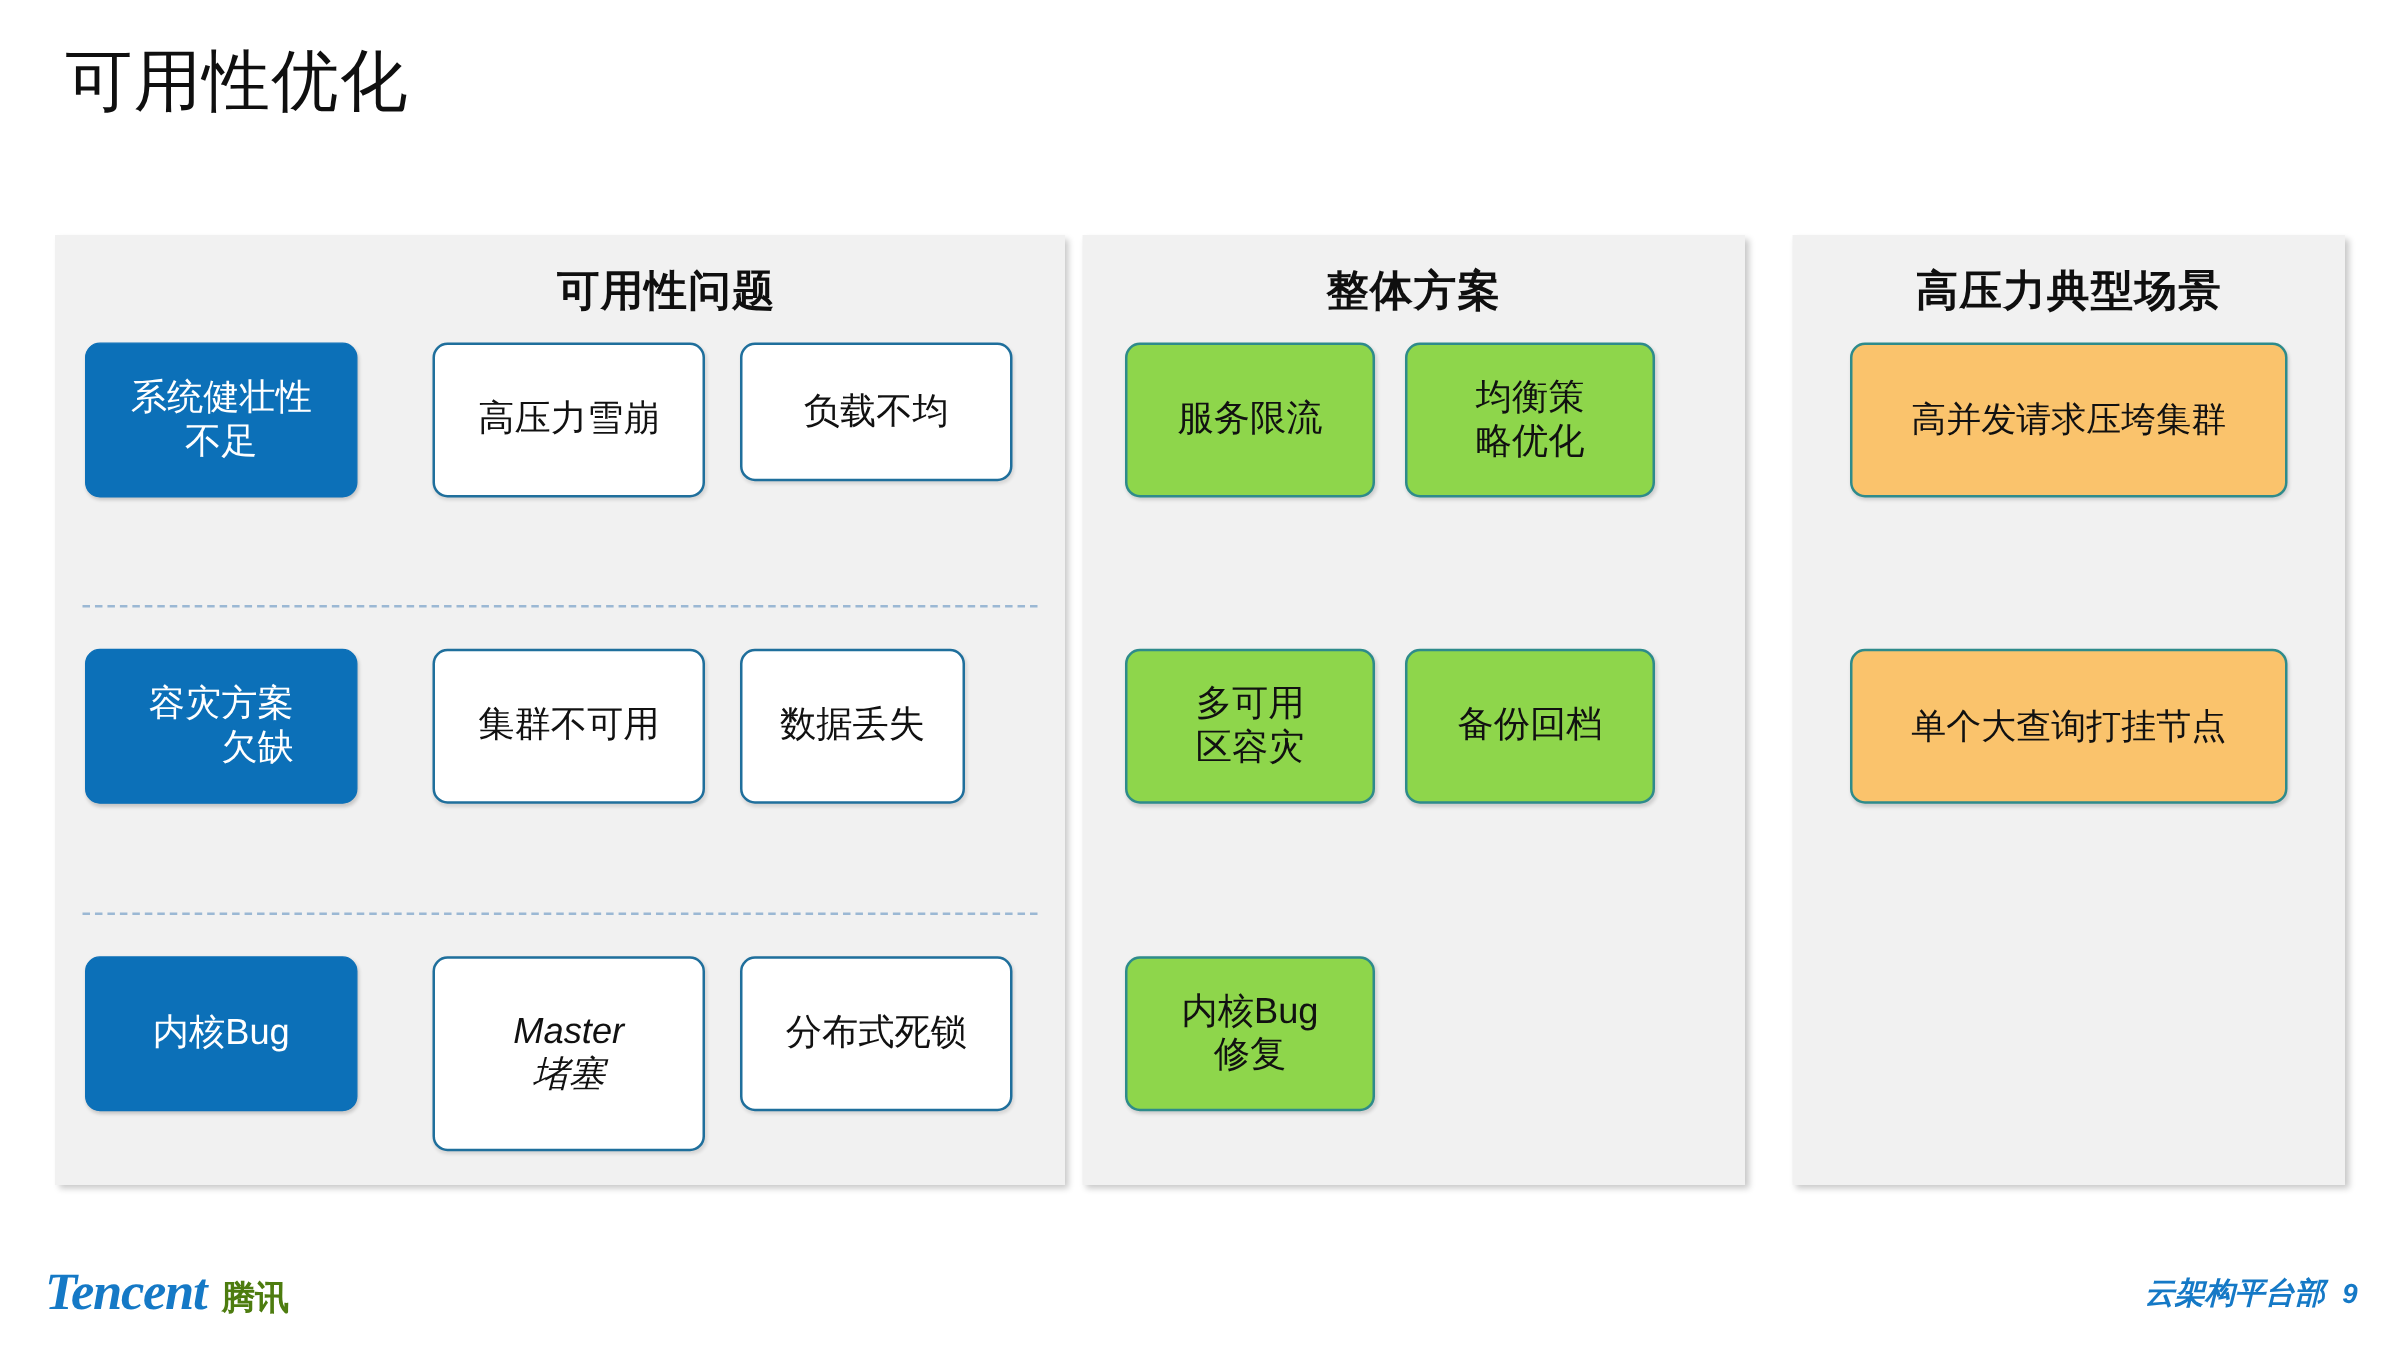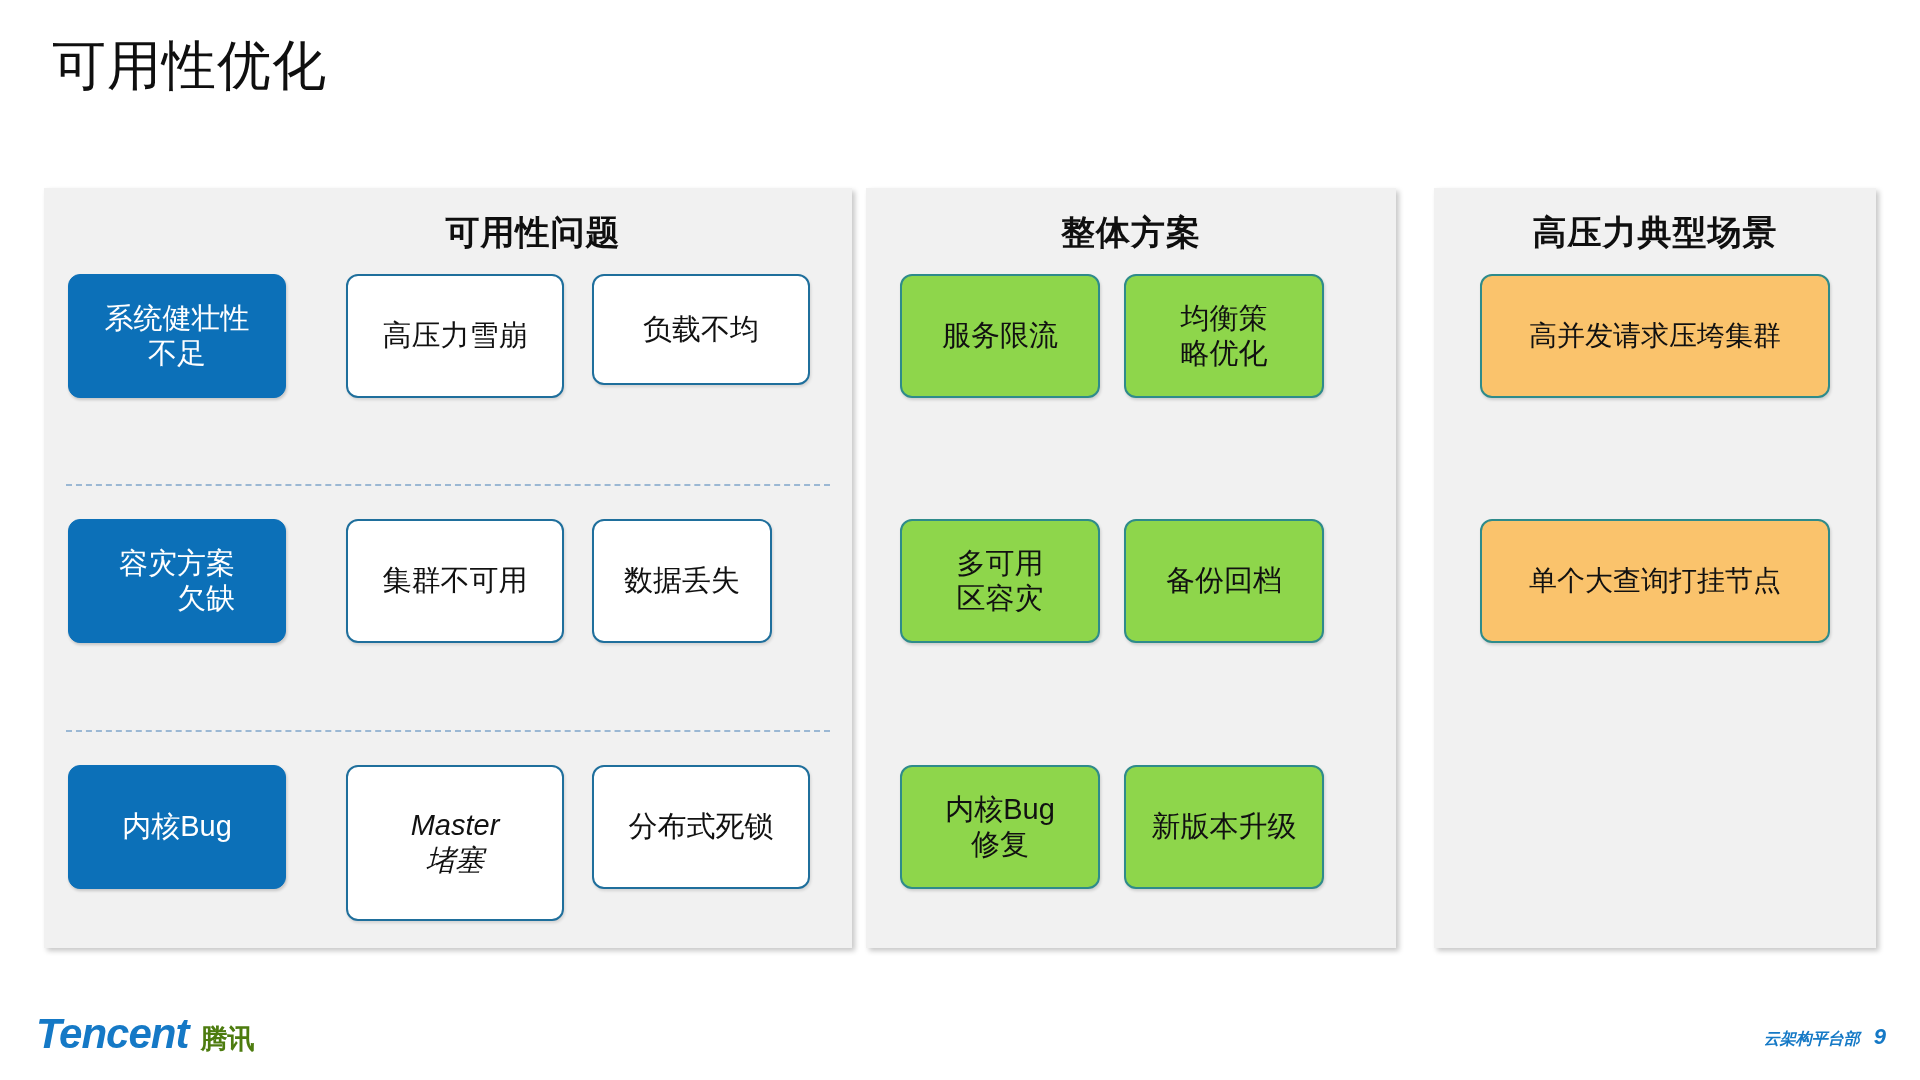--- a/index.html
+++ b/index.html
@@ -98,21 +98,21 @@
   
   .footer-logo {
     position: absolute;
     left: 36px;
     bottom: 22px;
     display: flex;
     align-items: baseline;
     gap: 12px;
   }
   .logo-tencent {
-    font-family: Liberation Sans, sans-serif;
+    font-family: Liberation Serif, serif;
     font-size: 42px;
     font-weight: bold;
     font-style: italic;
     color: #1579c6;
     letter-spacing: -1px;
   }
   .logo-cn {
     font-size: 27px;
     font-weight: bold;
     color: #4d7c0f;
@@ -121,21 +121,21 @@
     position: absolute;
     right: 34px;
     bottom: 30px;
     display: flex;
     align-items: baseline;
     gap: 14px;
     color: #1579c6;
     font-style: italic;
     font-weight: bold;
   }
-  .footer-dept { font-size: 16px; }
+  .footer-dept { font-size: 24px; }
   .footer-page { font-size: 22px; }
 </style>
 </head>
 <body>
 
 <div class="slide">
 
   <div class="slide-title">可用性优化</div>
 
   <div class="panel" id="panel-problems">
@@ -166,21 +166,20 @@
     <div class="box box-green" style="left:34px;  top:86px;  width:200px; height:124px;">服务限流</div>
     <div class="box box-green" style="left:258px; top:86px;  width:200px; height:124px;">均衡策
 略优化</div>
 
     <div class="box box-green" style="left:34px;  top:331px; width:200px; height:124px;border-radius:12px;">多可用
 区容灾</div>
     <div class="box box-green" style="left:258px; top:331px; width:200px; height:124px;">备份回档</div>
 
     <div class="box box-green" style="left:34px;  top:577px; width:200px; height:124px;">内核Bug
 修复</div>
-    <div class="box box-green" style="left:258px; top:577px; width:200px; height:124px;">新版本升级</div>
   </div>
 
   <div class="panel" id="panel-scenario">
     <div class="panel-heading">高压力典型场景</div>
 
     <div class="box box-orange" style="left:46px; top:86px;  width:350px; height:124px; font-size:28px;">高并发请求压垮集群</div>
     <div class="box box-orange" style="left:46px; top:331px; width:350px; height:124px; font-size:28px;">单个大查询打挂节点</div>
   </div>
 
   <div class="footer-logo">

